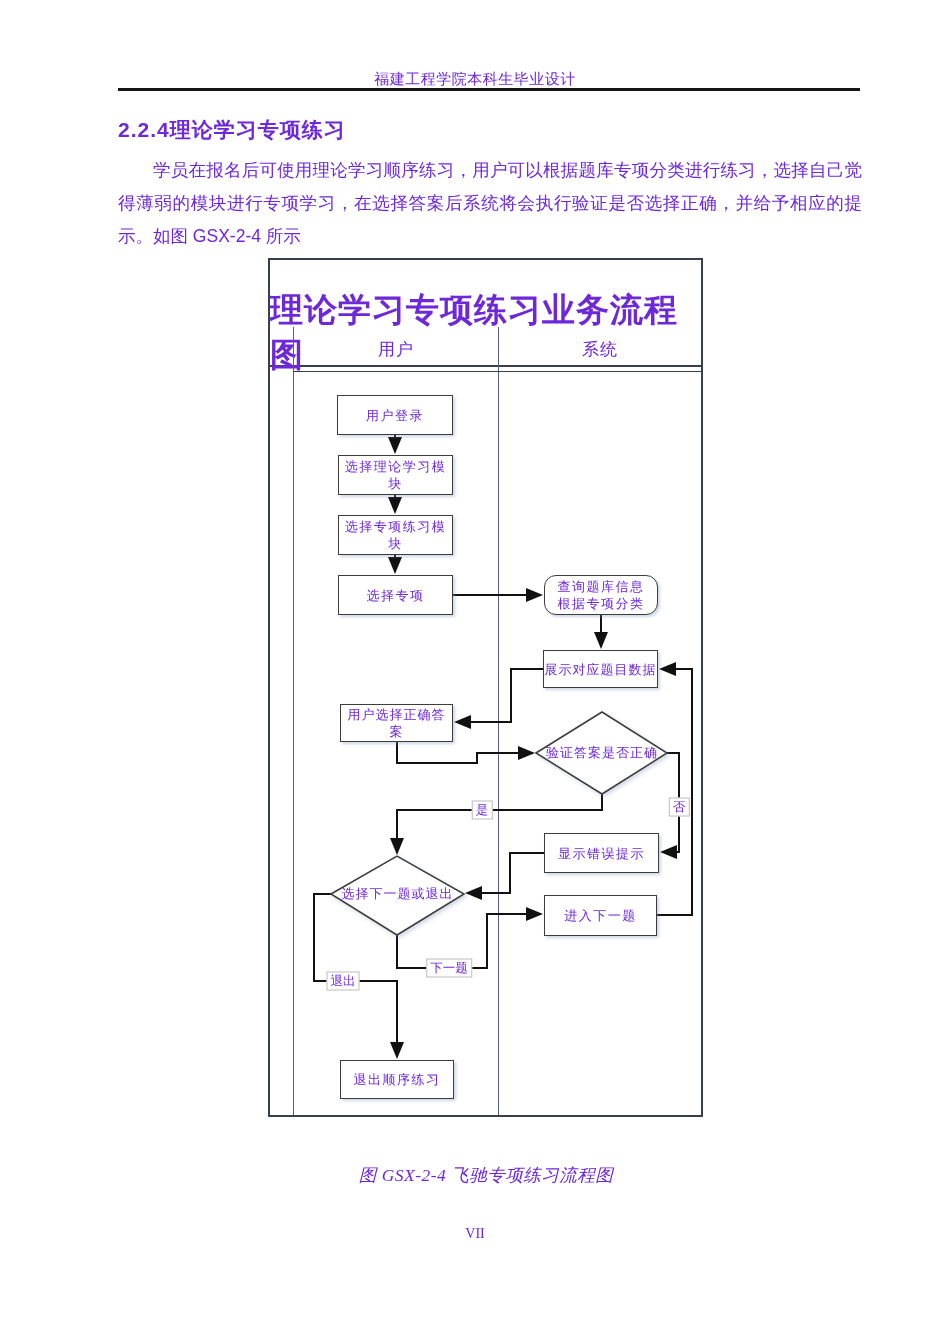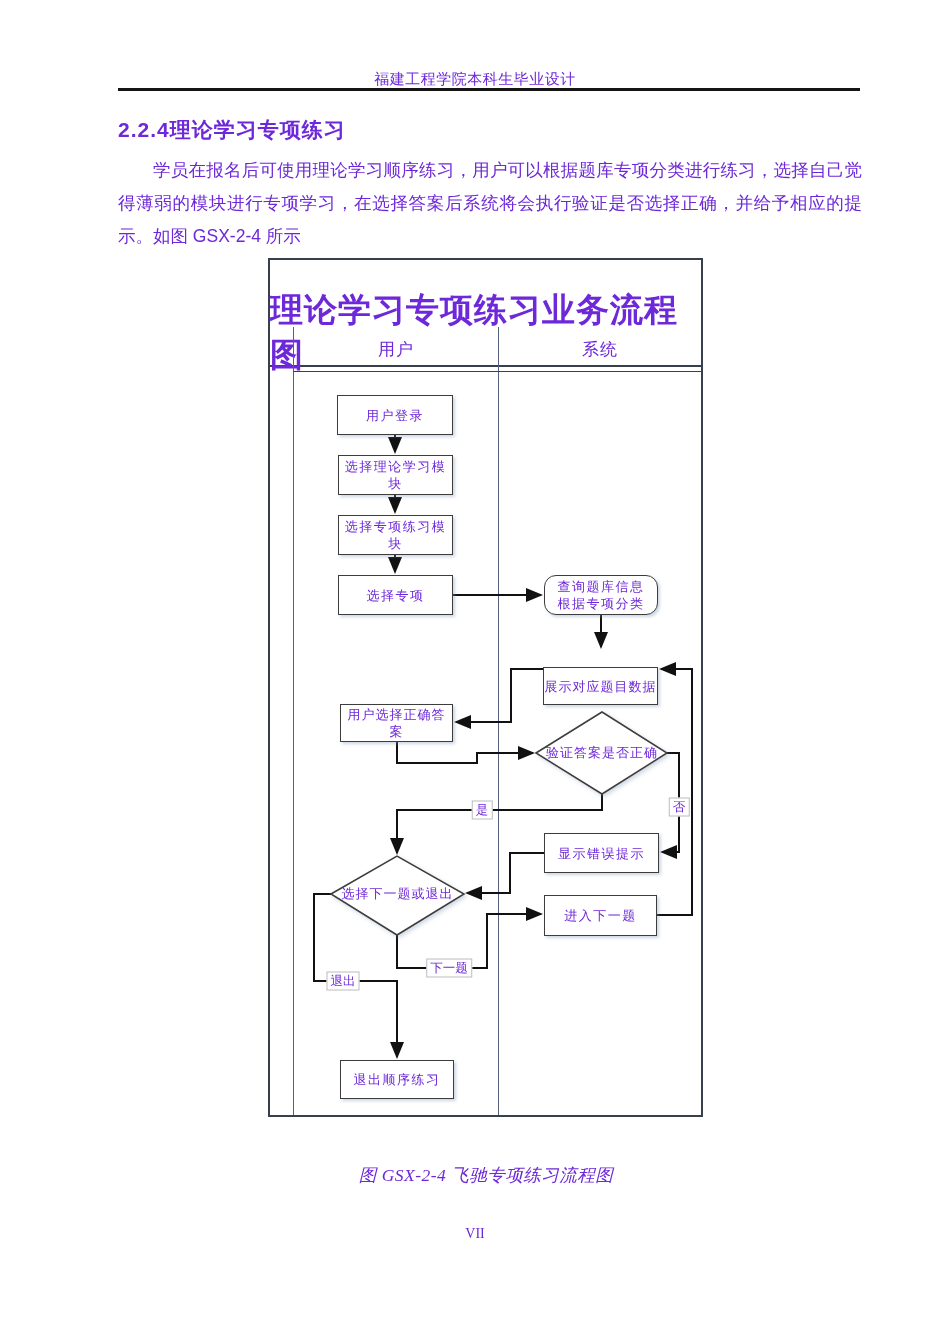--- a/index.html
+++ b/index.html
@@ -93,21 +93,21 @@
         <polygon points="61,634 127,596 194,634 127,675" style="filter:drop-shadow(2px 2px 2px rgba(125,150,185,.38));"></polygon>
       </g>
     </svg>
 
     <div class="fc-node" style="left:67px;top:135px;width:116px;height:40px;">用户登录</div>
     <div class="fc-node" style="left:68px;top:195px;width:115px;height:40px;">选择理论学习模块</div>
     <div class="fc-node" style="left:68px;top:255px;width:115px;height:40px;">选择专项练习模块</div>
     <div class="fc-node" style="left:68px;top:315px;width:115px;height:40px;">选择专项</div>
     <div class="fc-node pre" style="left:274px;top:315px;width:114px;height:40px;">查询题库信息
 根据专项分类</div>
-    <div class="fc-node" style="left:273px;top:407px;width:115px;height:38px;letter-spacing:1px;">展示对应题目数据</div>
+    <div class="fc-node" style="left:273px;top:390px;width:115px;height:38px;letter-spacing:1px;">展示对应题目数据</div>
     <div class="fc-node" style="left:70px;top:444px;width:113px;height:38px;letter-spacing:1px;">用户选择正确答案</div>
     <div class="fc-diamond-text" style="left:272px;top:483px;width:120px;height:20px;">验证答案是否正确</div>
     <div class="fc-node" style="left:274px;top:573px;width:115px;height:40px;">显示错误提示</div>
     <div class="fc-node" style="left:274px;top:635px;width:113px;height:41px;">进入下一题</div>
     <div class="fc-diamond-text" style="left:67px;top:624px;width:121px;height:20px;text-align:right;">选择下一题或退出</div>
     <div class="fc-node" style="left:70px;top:800px;width:114px;height:39px;">退出顺序练习</div>
 
     <div class="edge-label" style="left:212px;top:550px;">是</div>
     <div class="edge-label" style="left:409px;top:547px;">否</div>
     <div class="edge-label" style="left:179px;top:708px;text-align:right;">下一题</div>

